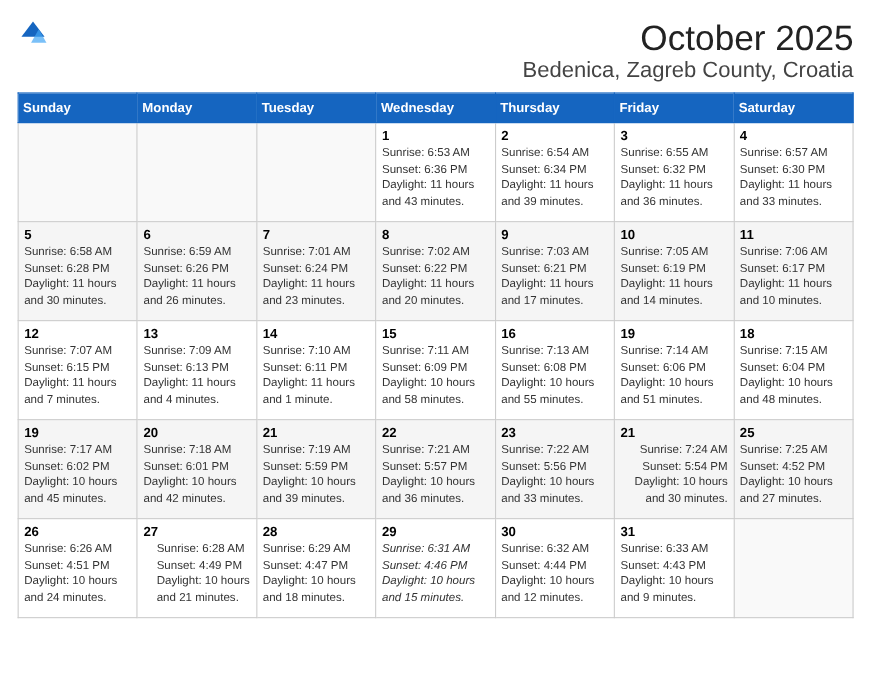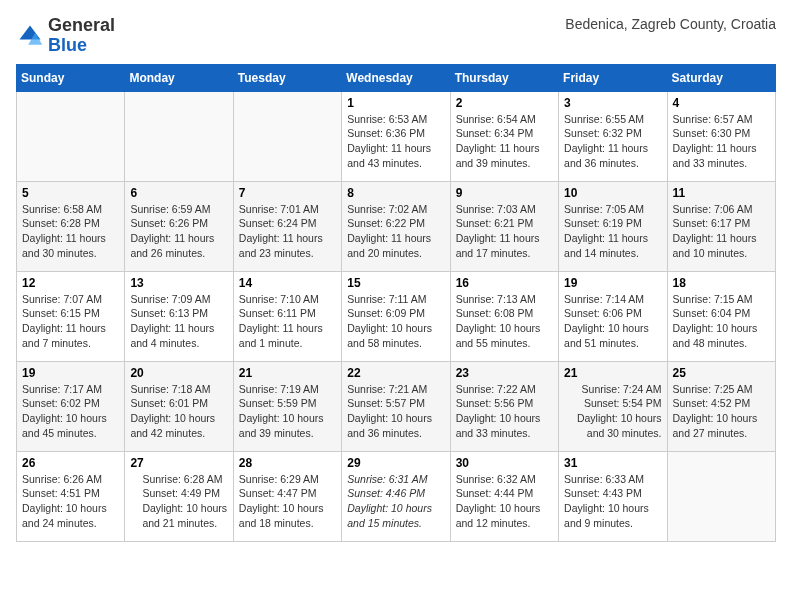--- a/index.html
+++ b/index.html
@@ -34,21 +34,21 @@
     }
     .title-block {
       text-align: right;
     }
     .month-title {
       font-size: 32px;
       font-weight: normal;
       color: #222;
     }
     .subtitle {
-      font-size: 14px;
+      font-size: 20px;
       color: #444;
     }
     .calendar {
       width: 100%;
       border-collapse: collapse;
       font-size: 11px;
     }
     .calendar thead th {
       background: #1565c0;
       color: #fff;
@@ -87,26 +87,23 @@
   </style>
 </head>
 <body>
 
 <div class="header">
   <div class="logo">
     <svg class="logo-icon" viewBox="0 0 32 32">
       <polygon points="16,4 28,20 4,20" fill="#1565c0"></polygon>
       <polygon points="22,12 30,26 14,26" fill="#42a5f5" opacity="0.7"></polygon>
     </svg>
-    <div class="logo-text">
-      <span class="logo-general">General</span><br>
-      <span class="logo-blue">Blue</span>
-    </div>
   </div>
   <div class="title-block">
+    <div class="month-title">October 2025</div>
     <div class="subtitle">Bedenica, Zagreb County, Croatia</div>
   </div>
 </div>
 
 <table class="calendar">
   <thead>
     <tr>
     <th>Sunday</th>
         <th>Monday</th>
         <th>Tuesday</th>

